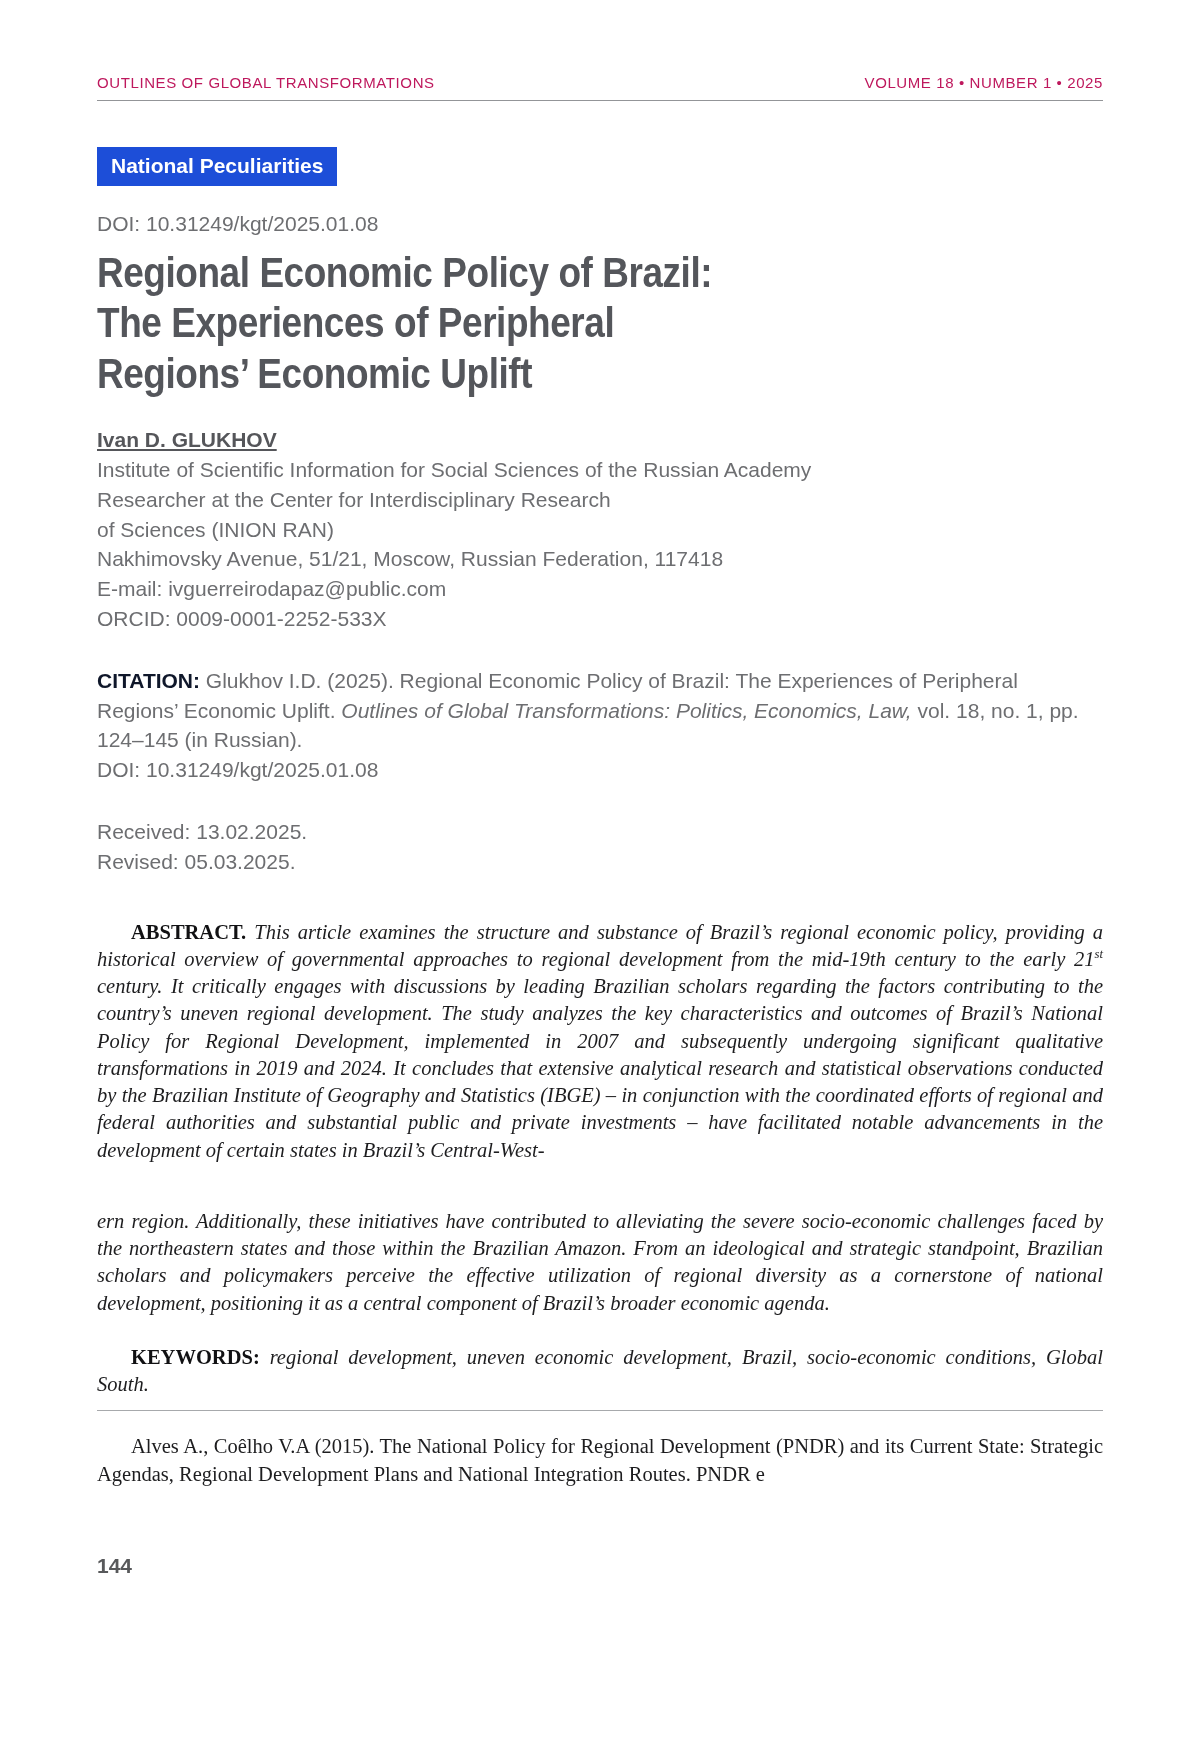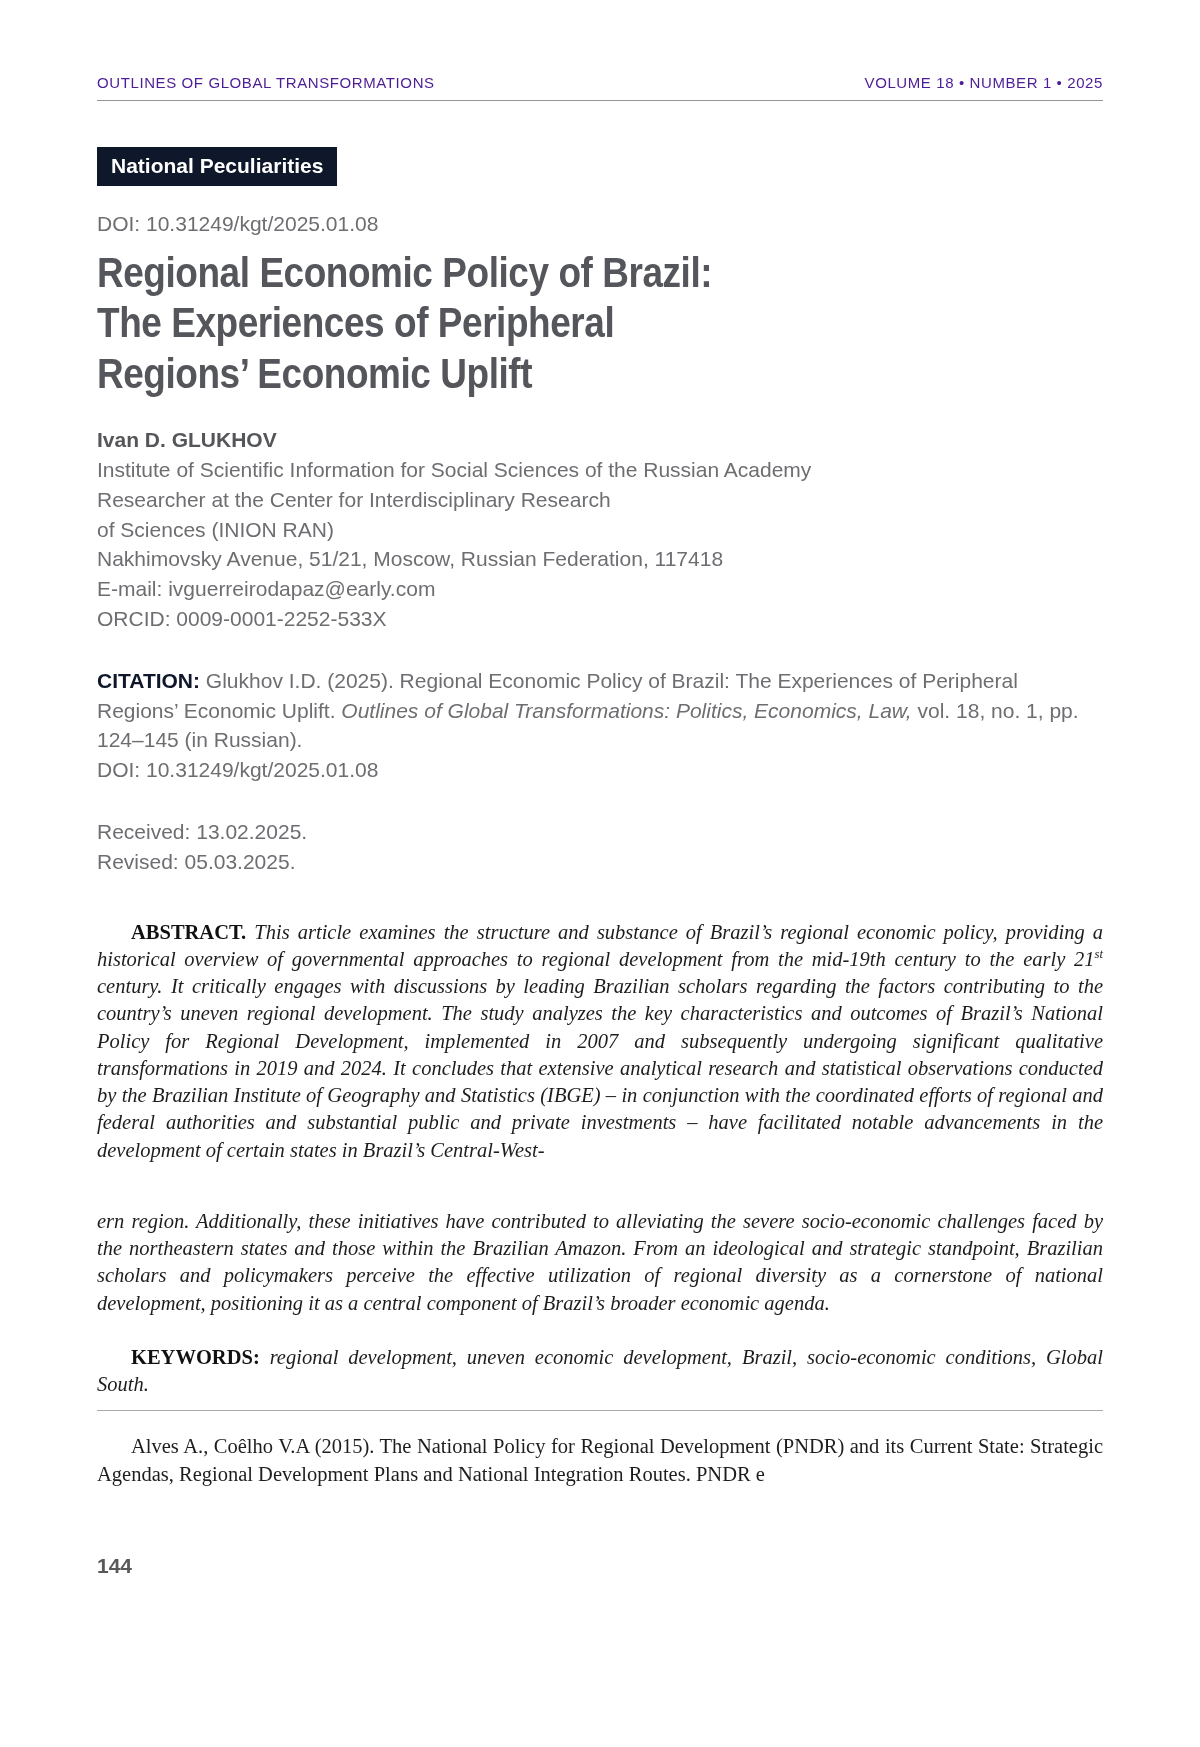--- a/index.html
+++ b/index.html
@@ -14,31 +14,31 @@
     overflow: hidden;
   }
 
   
   .header-row {
     display: flex;
     justify-content: space-between;
     align-items: baseline;
     font-size: 15px;
     letter-spacing: 0.6px;
-    color: #4c1d95;
+    color: #be185d;
   }
   .header-rule {
     border-bottom: 1.5px solid #939598;
     margin-top: 9px;
   }
 
   
   .badge {
     display: inline-block;
-    background: #0f172a;
+    background: #1d4ed8;
     color: #ffffff;
     font-weight: bold;
     font-size: 21px;
     padding: 7px 14px 8px 14px;
     margin-top: 46px;
   }
 
   .doi-top {
     margin-top: 26px;
     font-size: 21px;
@@ -61,20 +61,21 @@
   
   .author {
     margin-top: 26px;
     font-size: 21px;
     color: #6d6e71;
     line-height: 1.42;
   }
   .author-name {
     font-weight: bold;
     color: #55565a;
+    text-decoration: underline;
   }
 
   
   .citation {
     margin-top: 32px;
     font-size: 21px;
     color: #6d6e71;
     line-height: 1.42;
     max-width: 1006px;
   }
@@ -171,21 +172,21 @@
     <div>The Experiences of Peripheral</div>
     <div>Regions’ Economic Uplift</div>
   </div>
 
   <div class="author">
     <div class="author-name">Ivan D. GLUKHOV</div>
     <div>Institute of Scientific Information for Social Sciences of the Russian Academy</div>
     <div>Researcher at the Center for Interdisciplinary Research</div>
     <div>of Sciences (INION RAN)</div>
     <div>Nakhimovsky Avenue, 51/21, Moscow, Russian Federation, 117418</div>
-    <div>E-mail: ivguerreirodapaz@early.com</div>
+    <div>E-mail: ivguerreirodapaz@public.com</div>
     <div>ORCID: 0009-0001-2252-533X</div>
   </div>
 
   <div class="citation">
     <div>
       <span class="citation-label">CITATION:</span><span> Glukhov I.D. (2025). Regional Economic Policy of Brazil: The Experiences of Peripheral Regions’ Economic Uplift. </span><span class="citation-italic">Outlines of Global Transformations: Politics, Economics, Law,</span><span> vol. 18, no. 1, pp. 124–145 (in Russian).</span>
     </div>
     <div>DOI: 10.31249/kgt/2025.01.08</div>
   </div>
 

